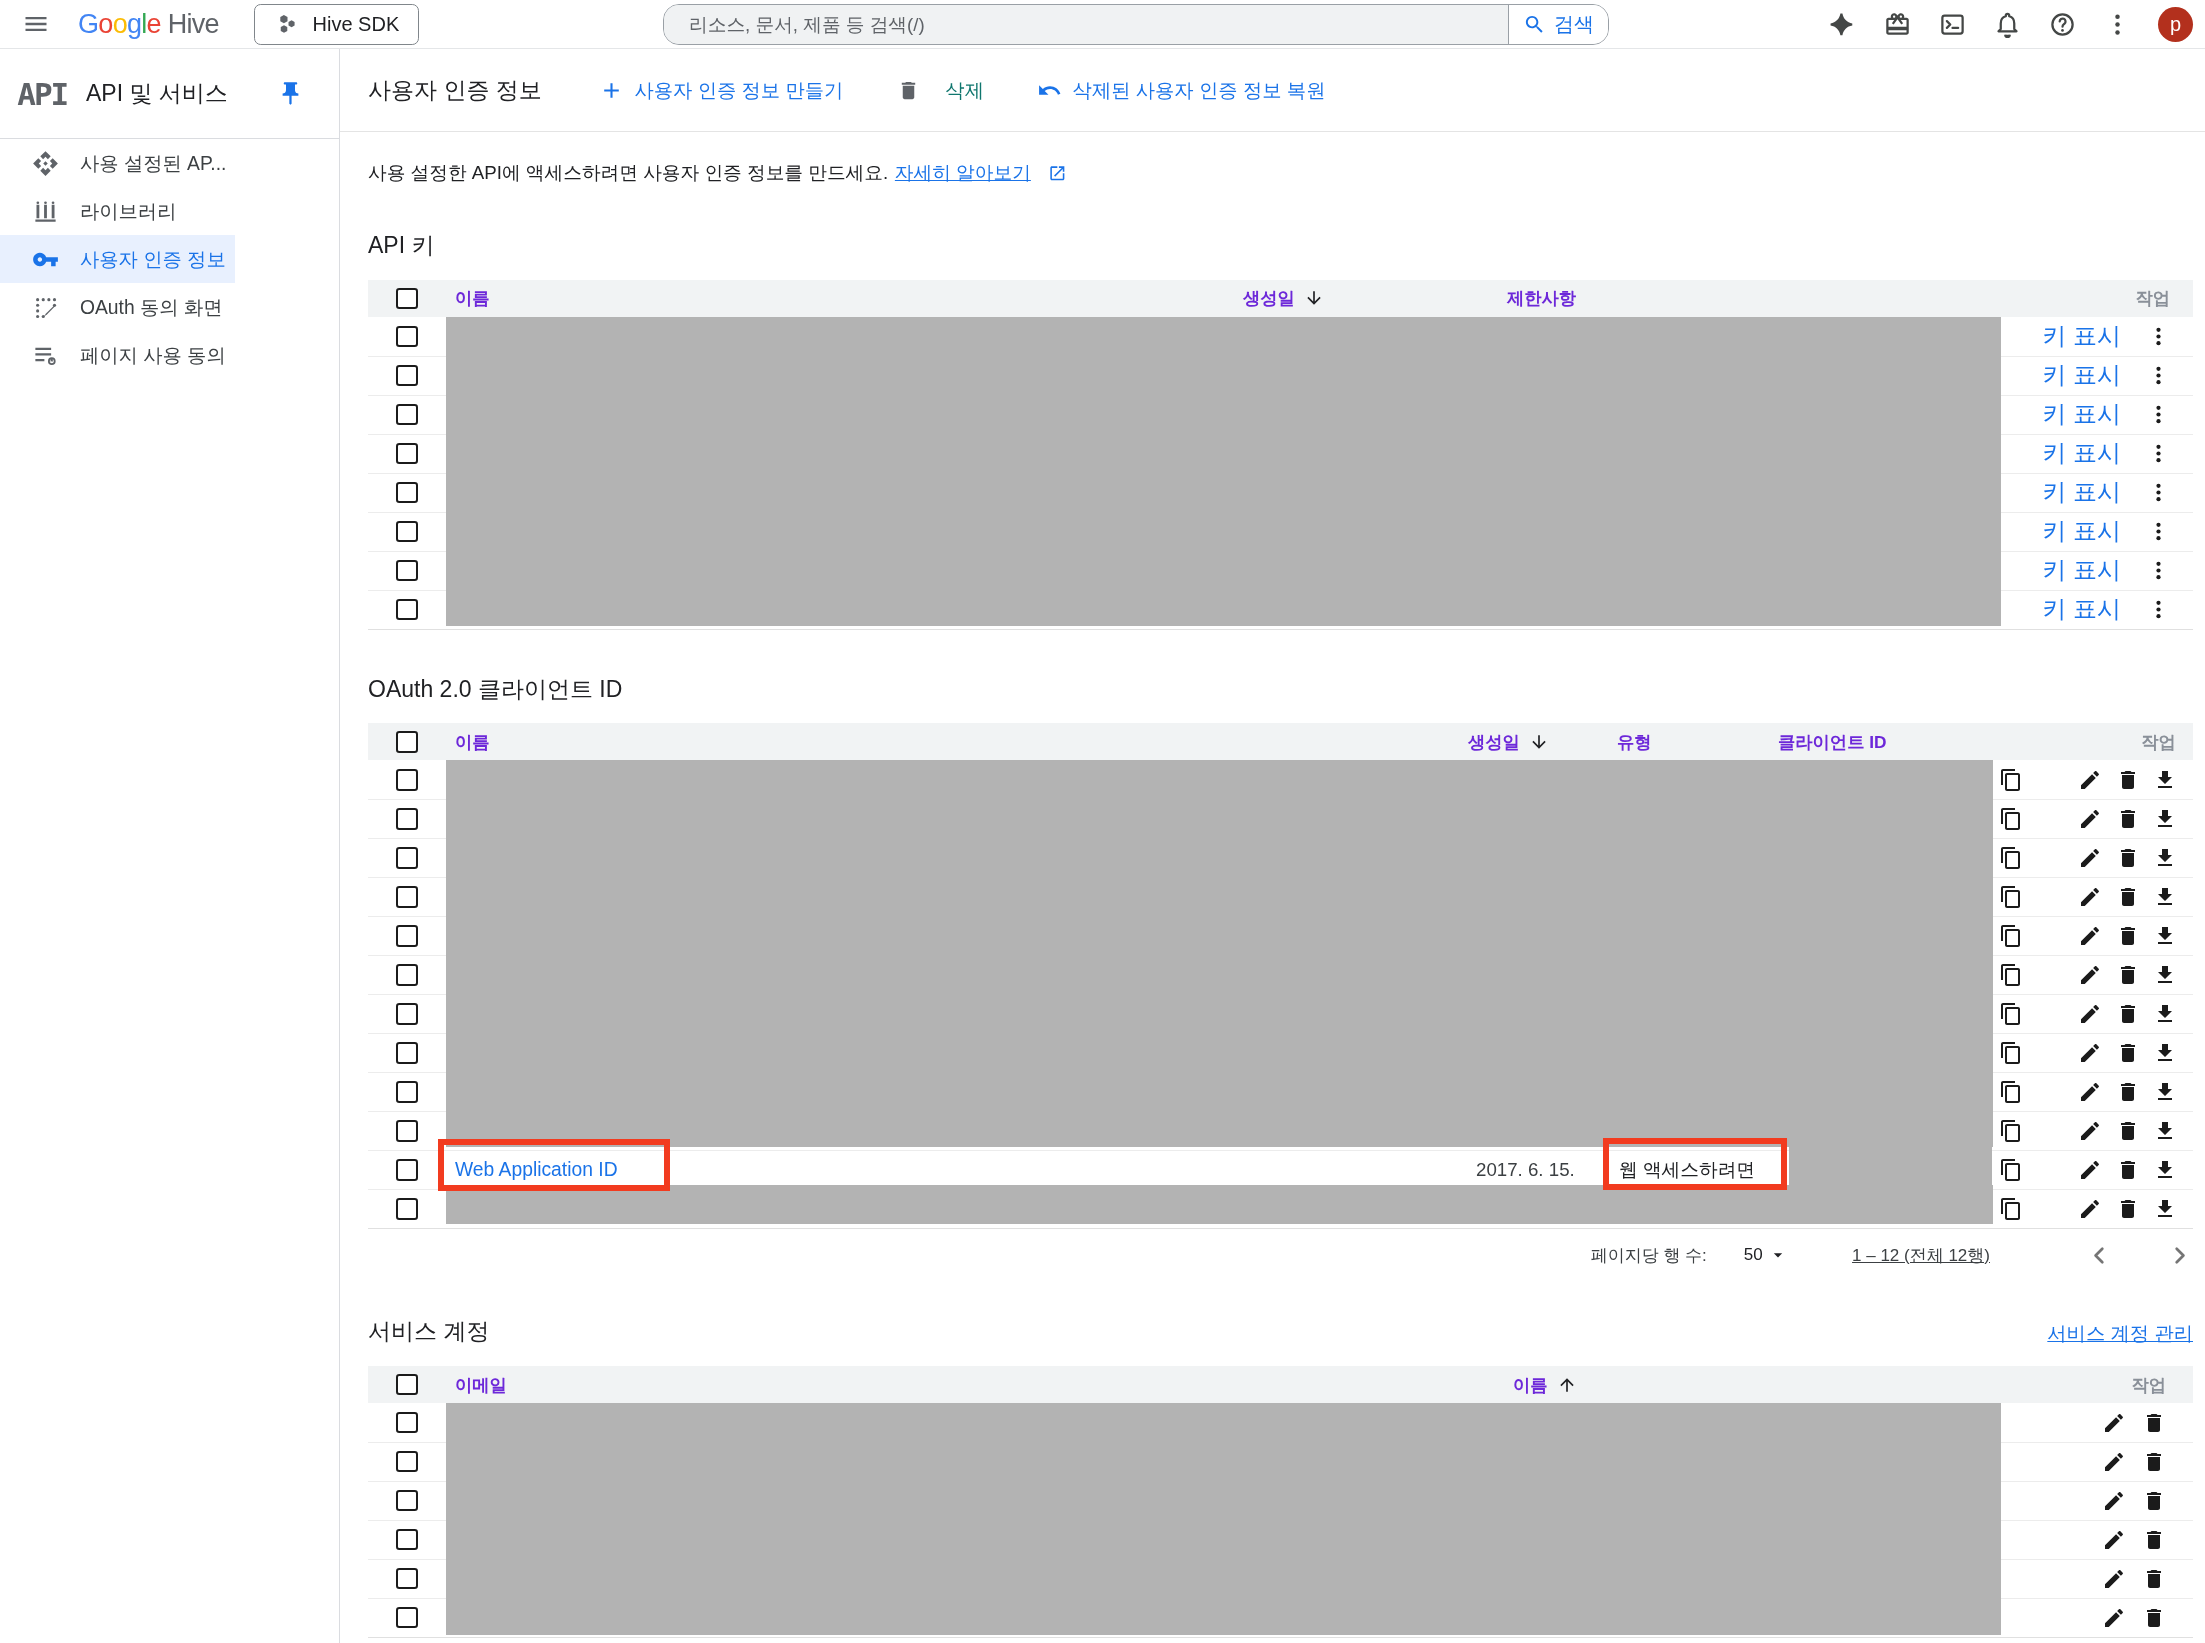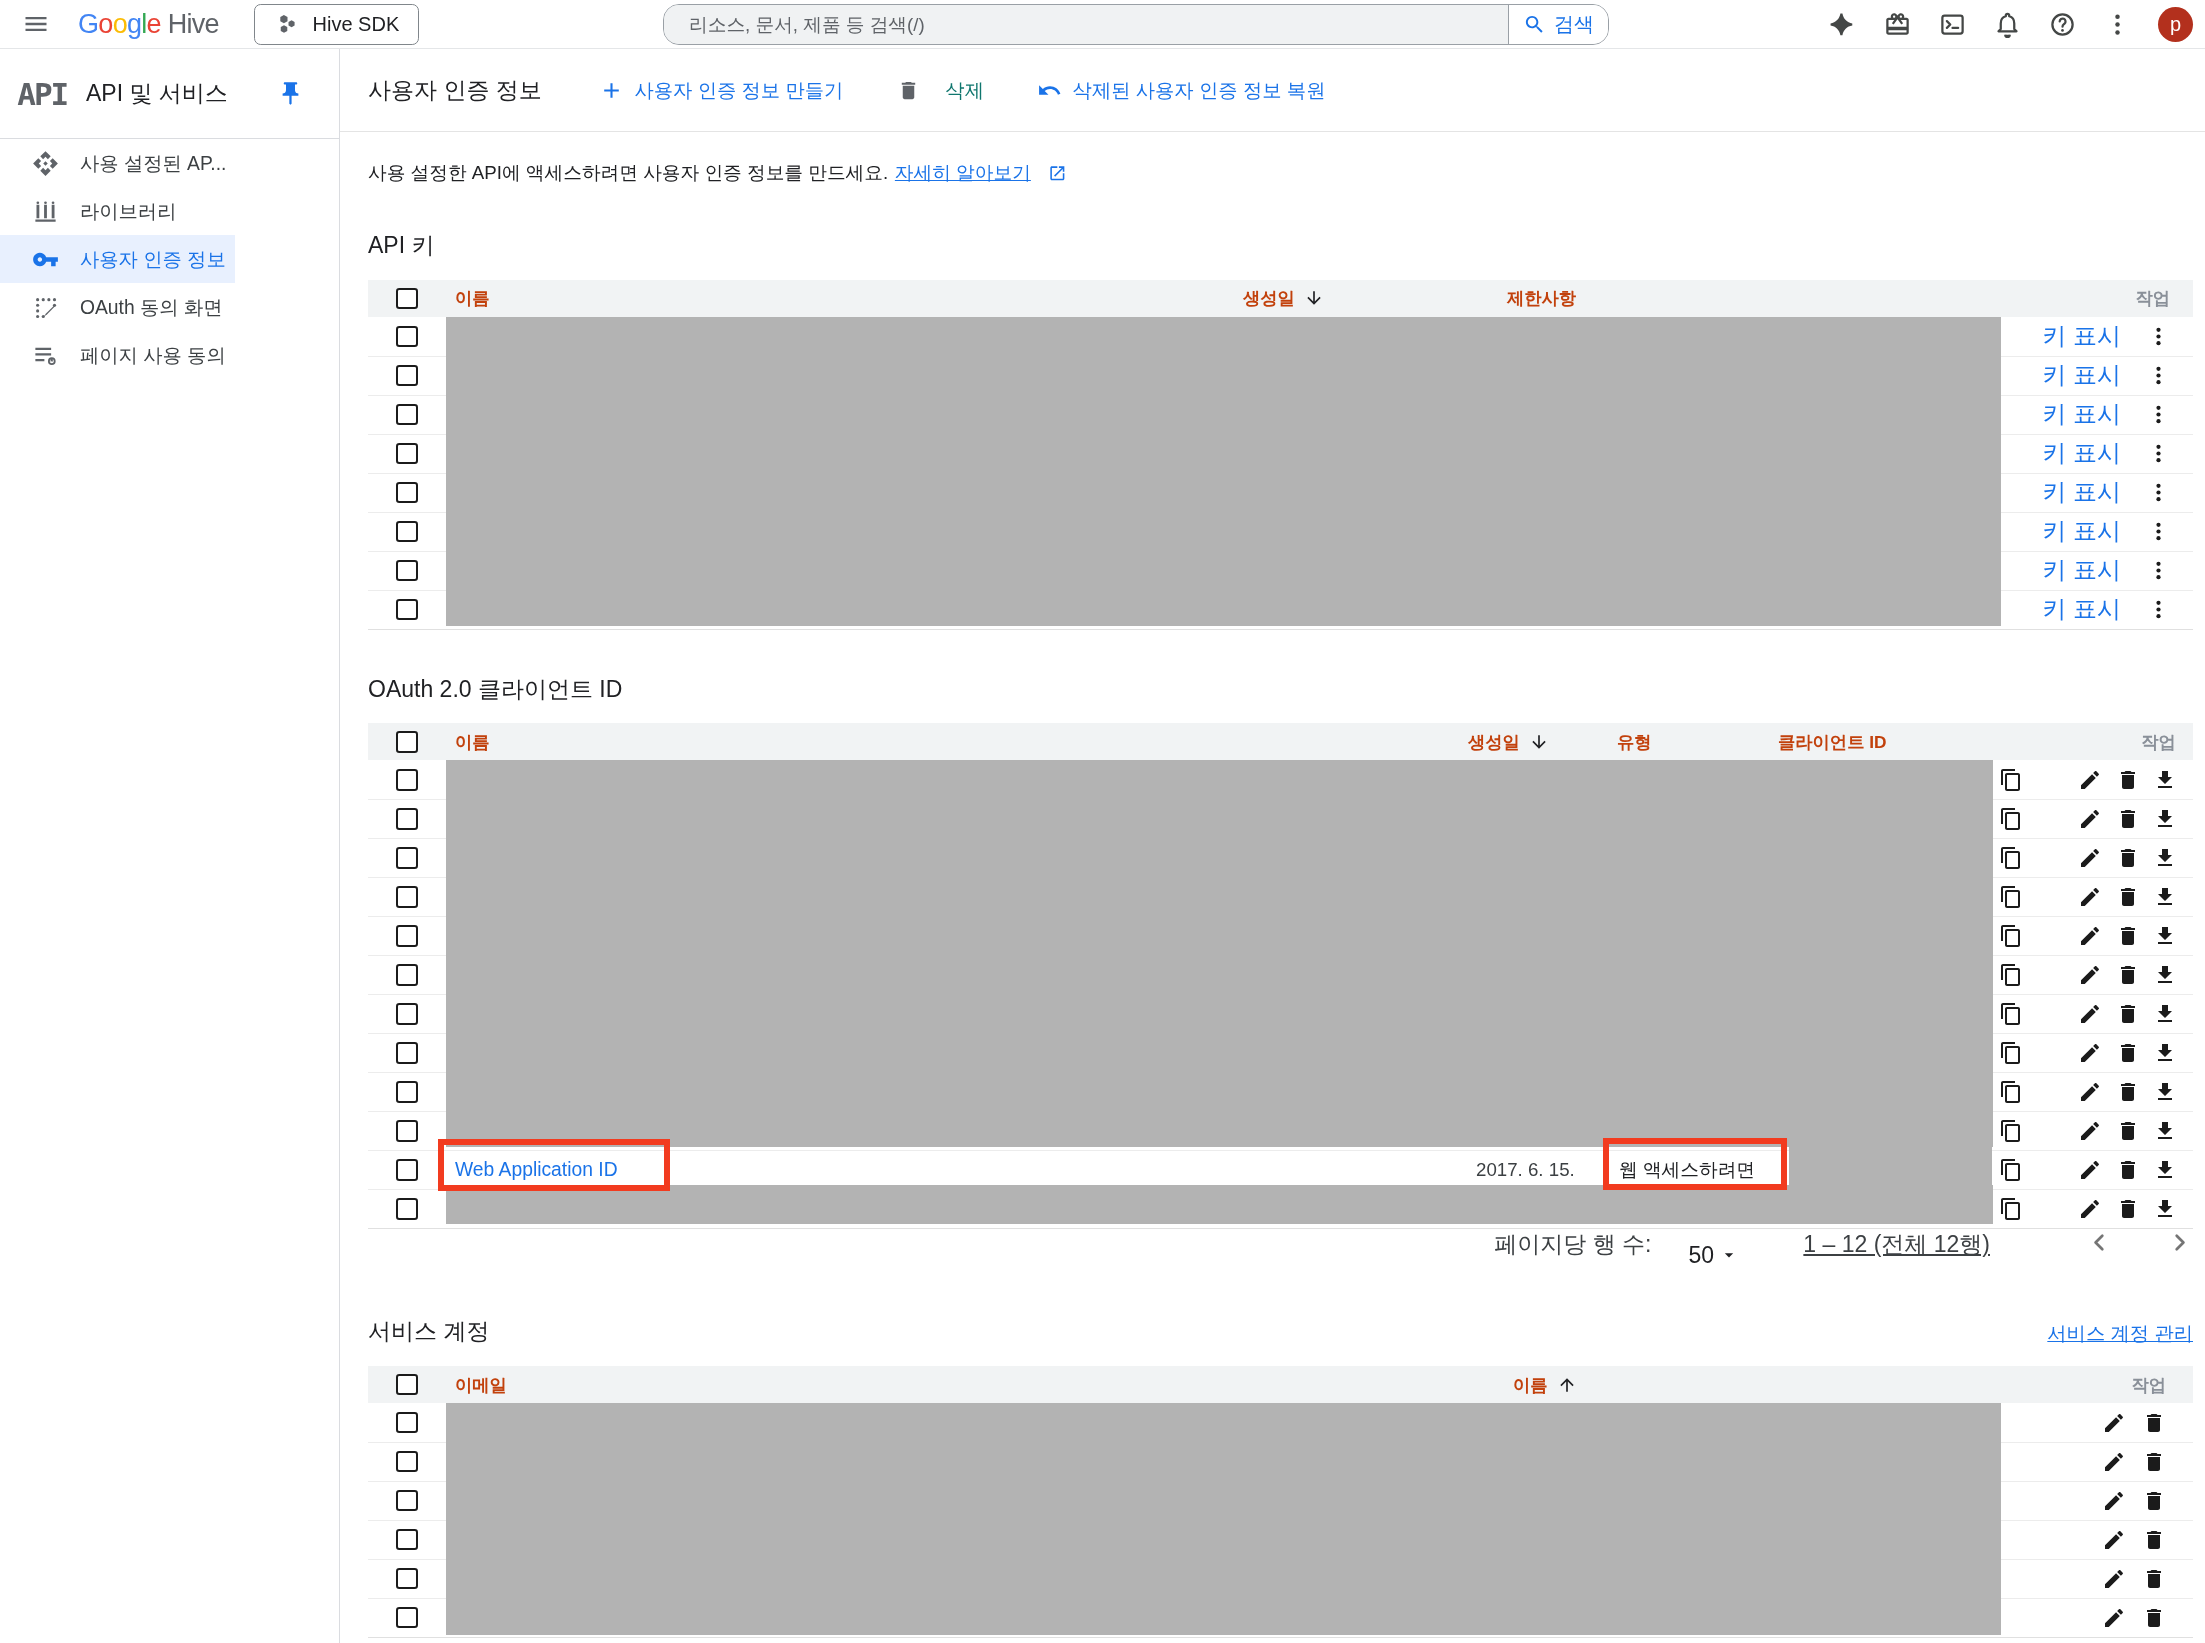--- a/index.html
+++ b/index.html
@@ -68,21 +68,21 @@
   .content{padding-left:29px;}
   .intro{margin-top:28px;font-size:18.7px;color:#202124;display:flex;align-items:center;gap:6.7px;}
   .intro .link{text-decoration:underline;display:inline-flex;align-items:center;gap:17px;}
   .sec-title{margin-top:44px;font-size:23px;color:#202124;line-height:31px;}
   .sec-title-row{margin-top:35px;width:1825px;display:flex;align-items:flex-end;justify-content:space-between;}
   .manage-link{font-size:19.3px;text-decoration:underline;}
 
   .gtable{width:1825px;margin-top:18.7px;}
   .thead{height:37px;background:#f1f3f4;position:relative;display:flex;align-items:center;}
   .th{position:absolute;top:0;height:37px;display:flex;align-items:center;gap:9.3px;
-    font-size:17.3px;font-weight:bold;color:#c2410c;white-space:nowrap;}
+    font-size:17.3px;font-weight:bold;color:#6d28d9;white-space:nowrap;}
   .th .sort{width:20px;height:20px;color:#202124;}
   .th-actions{color:#8a9099;}
   .cell-check{width:78px;flex:none;display:flex;align-items:center;justify-content:center;height:100%;}
   .cb{width:17.3px;height:17.3px;border:2.7px solid #1b1b1b;border-radius:3.3px;background:#fff;cursor:pointer;}
   .tbody{position:relative;border-bottom:0.7px solid #e0e0e0;}
   .trow{height:39px;position:relative;display:flex;align-items:center;}
   .trow + .trow{box-shadow:inset 0 0.7px 0 var(--rowline);}
   .redact{position:absolute;background:var(--redact);z-index:2;}
   .rowlink{font-size:24px;}
   .aicon{width:24px;height:24px;color:#1b1b1b;cursor:pointer;display:flex;align-items:center;justify-content:center;}
@@ -90,22 +90,22 @@
   .t2-actions{position:absolute;left:1631px;right:16px;top:0;bottom:0;display:flex;align-items:center;z-index:3;}
   .t2-actions .spacer{flex:1;}
   .t2-actions .group{display:flex;gap:13.3px;}
   .t3-actions{position:absolute;right:27px;top:0;bottom:0;display:flex;align-items:center;gap:16px;z-index:3;}
 
   .wa-name{position:absolute;left:87px;top:0;bottom:0;display:flex;align-items:center;z-index:3;font-size:19.3px;}
   .wa-created{position:absolute;left:1108px;top:0;bottom:0;display:flex;align-items:center;z-index:3;font-size:18.7px;color:#3c4043;}
   .wa-type{position:absolute;left:1251px;top:0;bottom:0;display:flex;align-items:center;z-index:3;font-size:18.7px;color:#202124;}
   .hlbox{position:absolute;border:6px solid var(--hl);box-sizing:border-box;z-index:4;background:transparent;}
 
-  .pagination{width:1825px;height:52px;display:flex;justify-content:flex-end;
-    font-size:23px;color:#3c4043;}
+  .pagination{width:1825px;height:52px;display:flex;align-items:center;justify-content:flex-end;
+    font-size:17px;color:#3c4043;}
   .pp-label{margin-right:37px;}
   .pp-select{display:flex;align-items:center;gap:5.3px;color:#202124;cursor:pointer;margin-right:64px;}
   .pp-select .dd{width:20px;height:20px;color:#202124;}
   .pp-range{margin-right:96px;text-decoration:underline;}
   .pg-chev{width:27px;height:27px;color:#757575;cursor:pointer;}
   .pg-prev{margin-right:53px;}
 </style>
 </head>
 <body>
 

